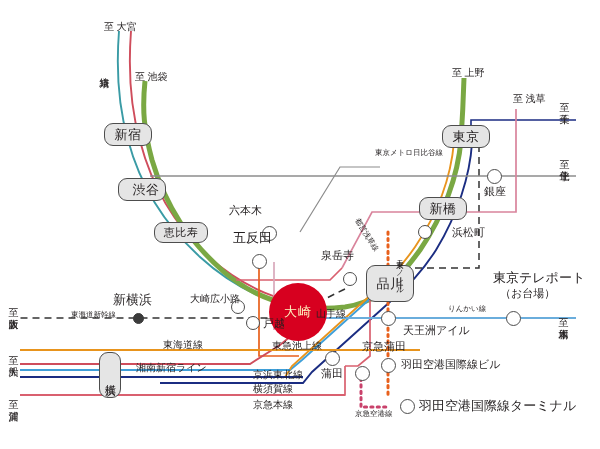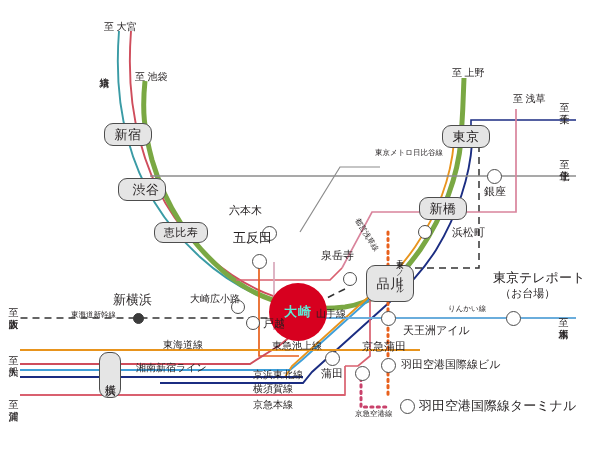--- a/index.html
+++ b/index.html
@@ -53,25 +53,25 @@
     justify-content: center;
   }
   .plate.vert {
     writing-mode: vertical-rl;
     text-orientation: upright;
   }
   .focus {
     position: absolute;
     border-radius: 50%;
     background: #d7001f;
-    color: #5eead4;
+    color: #fef9c3;
     display: flex;
     align-items: center;
     justify-content: center;
-    font-weight: bold;
+    font-weight: normal;
     letter-spacing: 1px;
     font-family: "Liberation Serif", "DejaVu Serif", serif;
   }
   .dot {
     position: absolute;
     border-radius: 50%;
     background: #ffffff;
     border: 1.6px solid #4d4d4d;
     box-sizing: border-box;
   }

